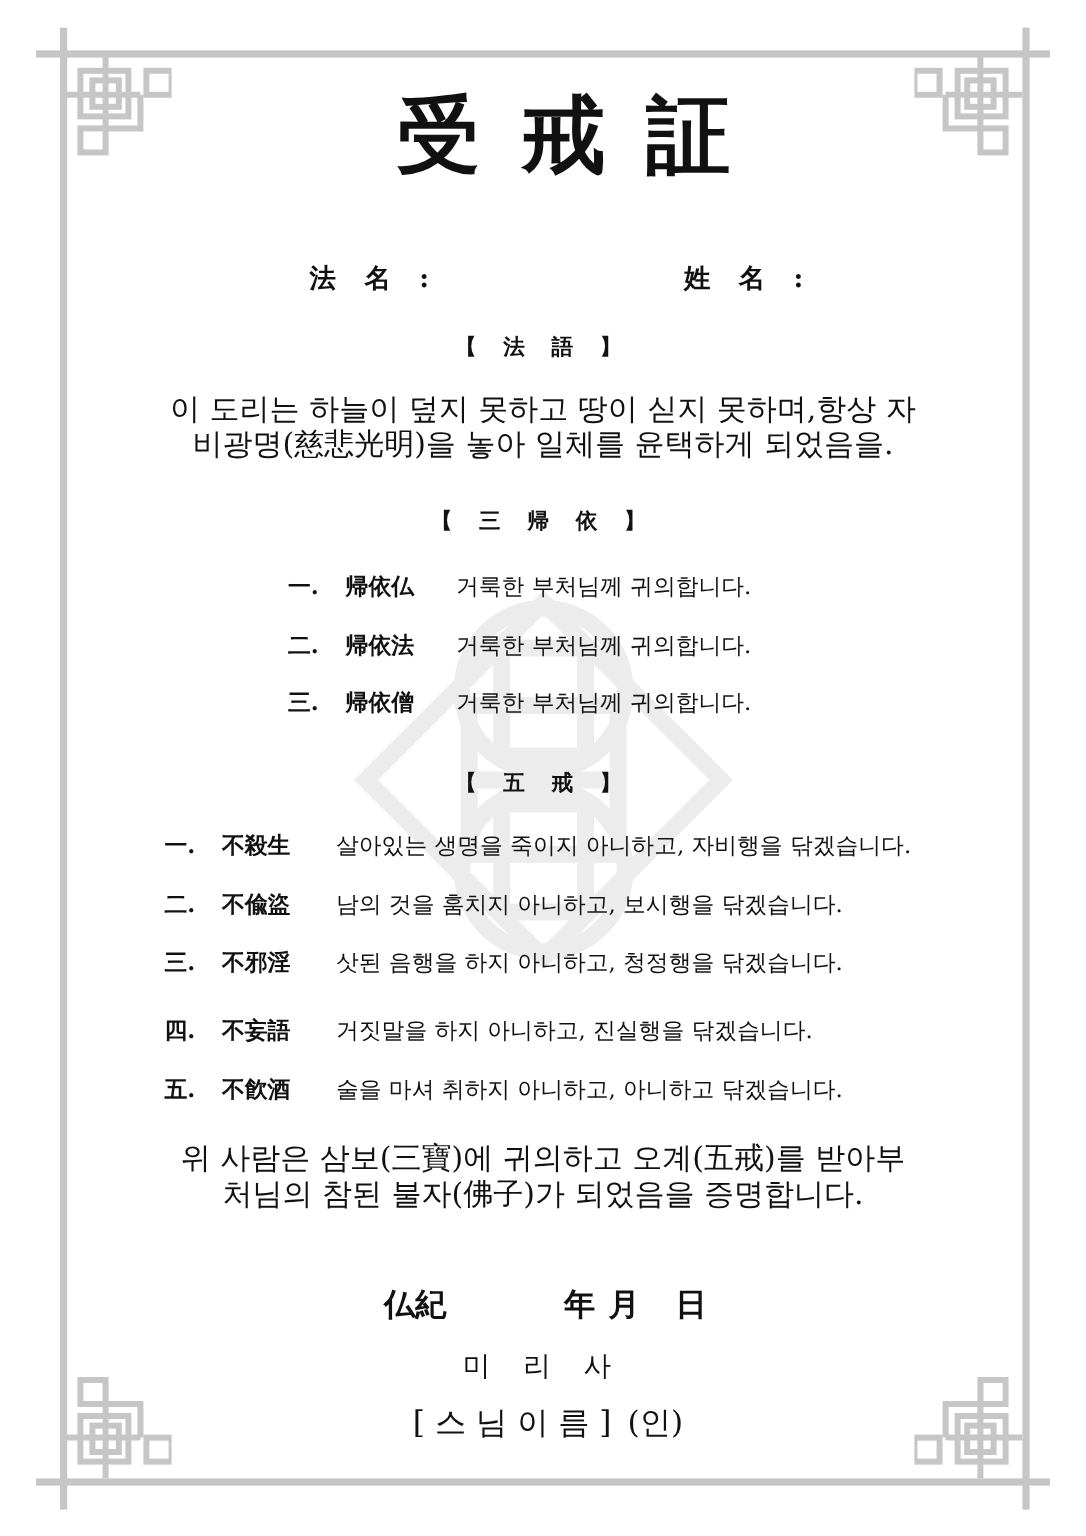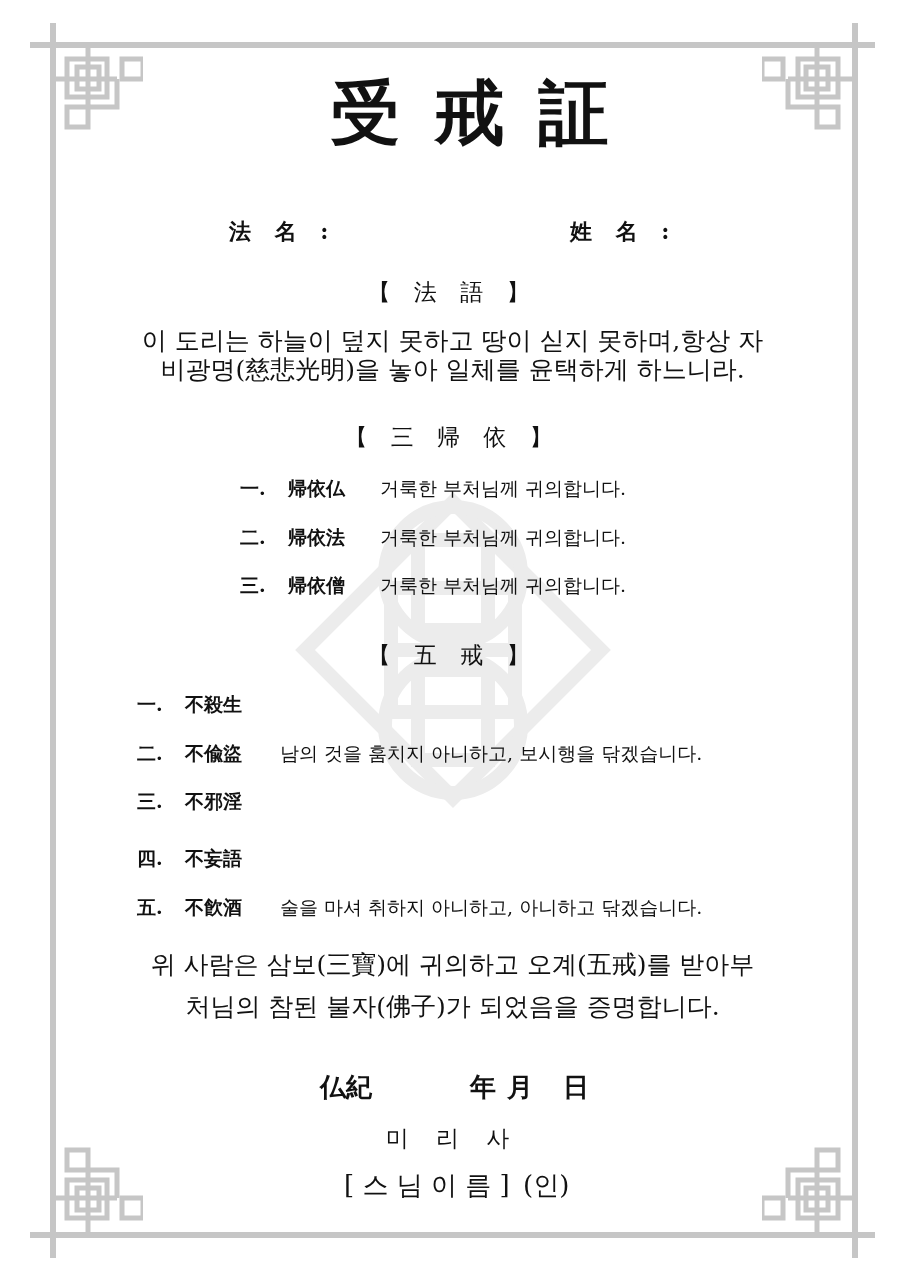--- a/index.html
+++ b/index.html
@@ -9,21 +9,21 @@
       font-family: "DejaVu Serif", "Liberation Serif", serif;
       color: #111;
     }
     .frame-line { position: absolute; background: #c6c6c6; }
     .corner { position: absolute; width: 90px; height: 90px; }
     .watermark { position: absolute; left: 283px; top: 480px; width: 340px; height: 340px; }
     .abs { position: absolute; white-space: nowrap; }
     .center { left: 0; width: 905px; text-align: center; }
     .title { top: 78px; font-size: 70px; font-weight: bold; letter-spacing: 34px; padding-left: 34px; line-height: 1; font-family: "DejaVu Serif", serif; }
     .label { font-size: 22px; font-weight: bold; letter-spacing: 8px; }
-    .section { font-size: 23px; font-weight: normal; letter-spacing: 8px; }
+    .section { font-size: 18px; font-weight: bold; letter-spacing: 8px; }
     .body-line { font-size: 25px; line-height: 1; }
     .ref-row { position: absolute; font-size: 19px; display: flex; align-items: baseline; }
     .ref-num { width: 48px; font-weight: bold; }
     .ref-han { width: 92px; font-weight: bold; letter-spacing: 0px; }
     .pre-row { position: absolute; font-size: 19px; display: flex; align-items: baseline; }
     .pre-num { width: 48px; font-weight: bold; }
     .pre-han { width: 95px; font-weight: bold; }
     .date { top: 1070px; font-size: 26px; font-weight: bold; }
     .temple { top: 1123px; font-size: 23px; letter-spacing: 10px; }
     .monk { top: 1168px; font-size: 26px; }
@@ -89,28 +89,28 @@
     <circle cx="170" cy="245" r="68"></circle>
     <rect x="108" y="108" width="124" height="124"></rect>
     <rect x="135" y="60" width="70" height="90"></rect>
     <rect x="135" y="190" width="70" height="90"></rect>
     <line x1="108" y1="170" x2="232" y2="170"></line>
   </g>
 </svg>
 
 <div class="abs center title">受戒証</div>
 
-<div class="abs label" style="left:229px; top:217px;text-align:right;">法 名 :</div>
+<div class="abs label" style="left:258px; top:217px;text-align:right;">法 名 :</div>
 <div class="abs label" style="left:330px; top:217px; width:190px; height:26px;"></div>
 <div class="abs label" style="left:570px; top:217px;">姓 名 :</div>
 <div class="abs label" style="left:655px; top:217px; width:150px; height:26px;"></div>
 
 <div class="abs center section" style="top:277px;">【 法 語 】</div>
 <div class="abs center body-line" style="top:328px;">이 도리는 하늘이 덮지 못하고 땅이 싣지 못하며,항상 자</div>
-<div class="abs center body-line" style="top:357px;">비광명(慈悲光明)을 놓아 일체를 윤택하게 하느니라.</div>
+<div class="abs center body-line" style="top:357px;">비광명(慈悲光明)을 놓아 일체를 윤택하게 되었음을.</div>
 
 <div class="abs center section" style="top:422px;">【 三 帰 依 】</div>
 
 <div class="ref-row" style="left:240px; top:476px;">
   <span class="ref-num">一.</span>
   <span class="ref-han">帰依仏</span>
   <span>거룩한 부처님께 귀의합니다.</span>
 </div>
 <div class="ref-row" style="left:240px; top:525px;">
   <span class="ref-num">二.</span>
@@ -121,42 +121,45 @@
   <span class="ref-num">三.</span>
   <span class="ref-han">帰依僧</span>
   <span>거룩한 부처님께 귀의합니다.</span>
 </div>
 
 <div class="abs center section" style="top:640px;">【 五 戒 】</div>
 
 <div class="pre-row" style="left:137px; top:692px;">
   <span class="pre-num">一.</span>
   <span class="pre-han">不殺生</span>
+  <span>살아있는 생명을 죽이지 아니하고, 자비행을 닦겠습니다.</span>
 </div>
 <div class="pre-row" style="left:137px; top:741px;">
   <span class="pre-num">二.</span>
   <span class="pre-han">不偸盜</span>
   <span>남의 것을 훔치지 아니하고, 보시행을 닦겠습니다.</span>
 </div>
 <div class="pre-row" style="left:137px; top:789px;">
   <span class="pre-num">三.</span>
   <span class="pre-han">不邪淫</span>
+  <span>삿된 음행을 하지 아니하고, 청정행을 닦겠습니다.</span>
 </div>
 <div class="pre-row" style="left:137px; top:846px;">
   <span class="pre-num">四.</span>
   <span class="pre-han">不妄語</span>
+  <span>거짓말을 하지 아니하고, 진실행을 닦겠습니다.</span>
 </div>
 <div class="pre-row" style="left:137px; top:895px;">
   <span class="pre-num">五.</span>
   <span class="pre-han">不飮酒</span>
   <span>술을 마셔 취하지 아니하고, 아니하고 닦겠습니다.</span>
 </div>
 
 <div class="abs center body-line" style="top:952px;">위 사람은 삼보(三寶)에 귀의하고 오계(五戒)를 받아부</div>
-<div class="abs center body-line" style="top:982px;margin-top:12px;">처님의 참된 불자(佛子)가 되었음을 증명합니다.</div>
+<div class="abs center body-line" style="top:982px;">처님의 참된 불자(佛子)가 되었음을 증명합니다.</div>
 
 <div class="abs date" style="left:320px;">仏紀</div>
 <div class="abs date" style="left:470px;">年</div>
 <div class="abs date" style="left:507px;">月</div>
 <div class="abs date" style="left:563px;">日</div>
 
 <div class="abs center temple">미 리 사</div>
 <div class="abs monk" style="left:344px;">[ 스 님 이 름 ]</div>
 <div class="abs monk" style="left:523px;">(인)</div>
 

